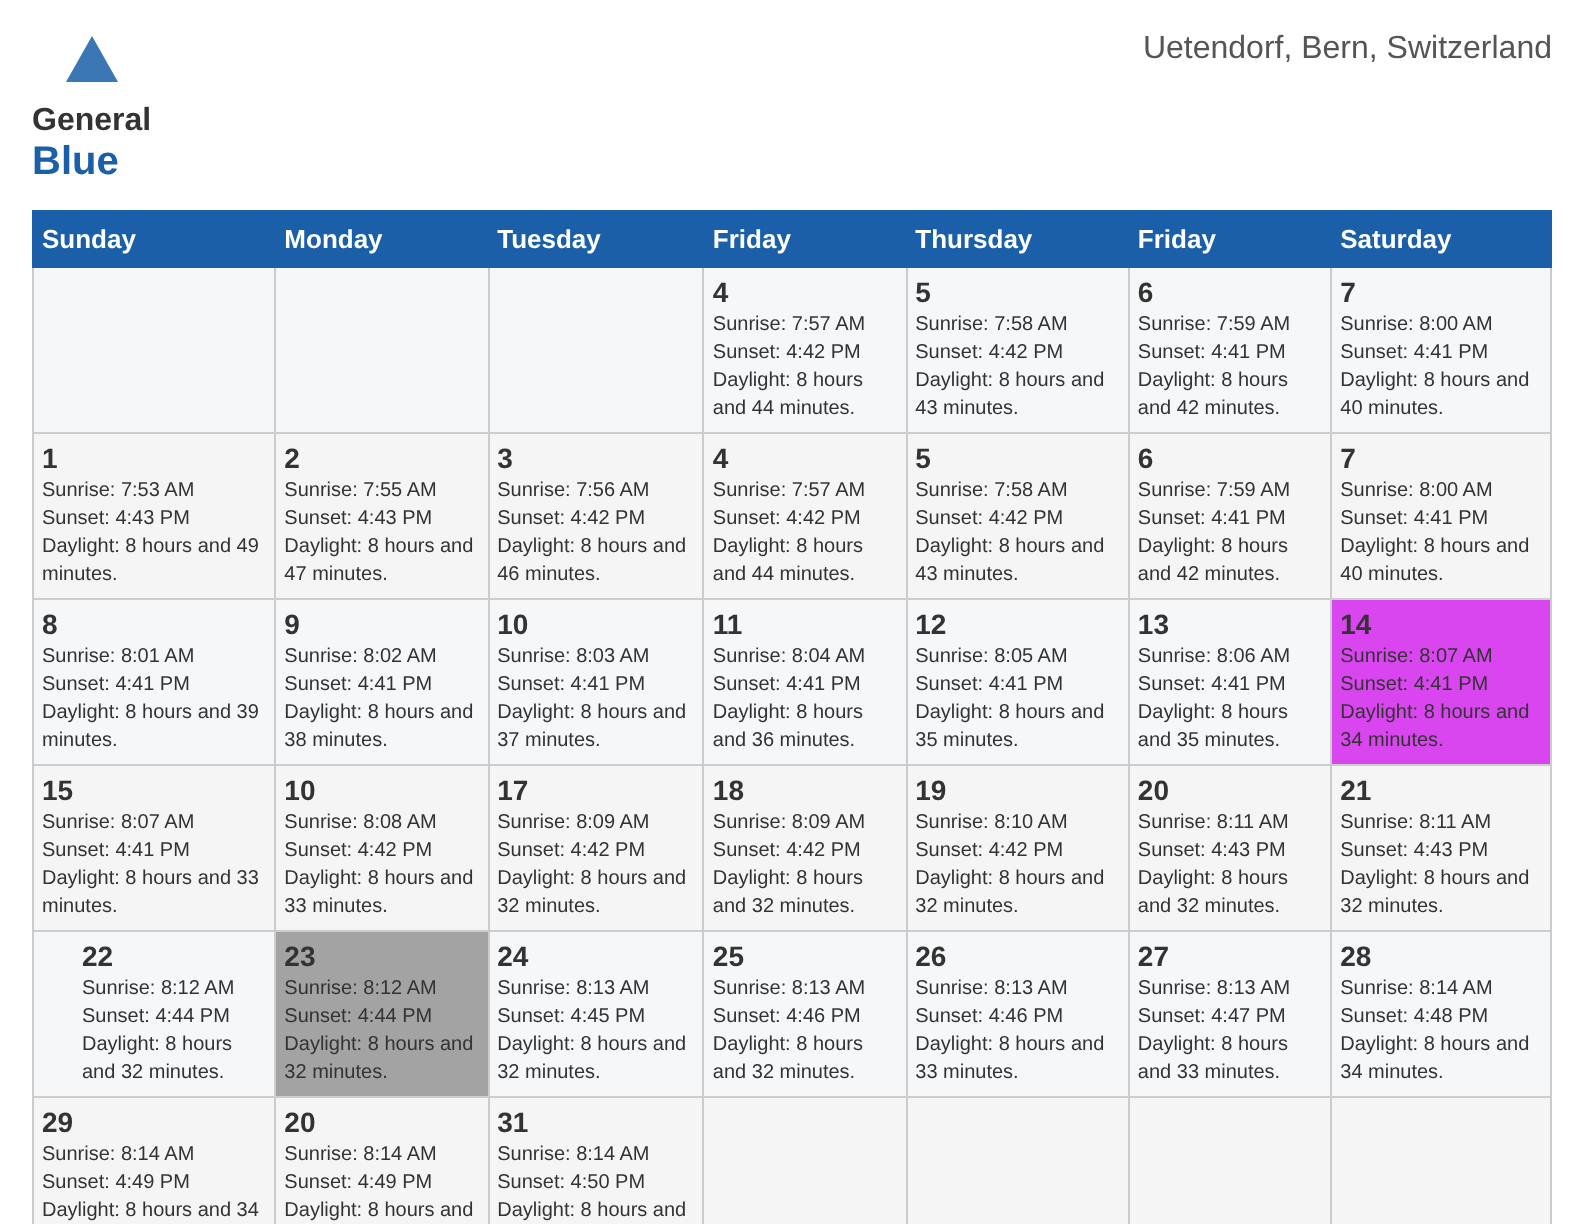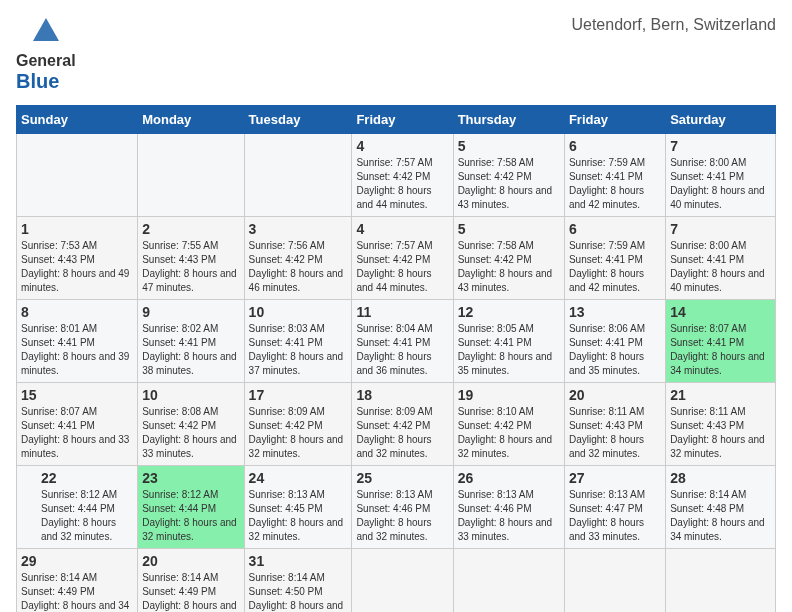--- a/index.html
+++ b/index.html
@@ -243,21 +243,21 @@
         </div>
       </td>
         <td style="background: rgb(245, 247, 249);">
         <span class="day-number">13</span>
         <div class="day-info">
           Sunrise: 8:06 AM<br>
           Sunset: 4:41 PM<br>
           Daylight: 8 hours and 35 minutes.
         </div>
       </td>
-        <td style="background: #86efac;">
+        <td style="background: #d946ef;">
         <span class="day-number">14</span>
         <div class="day-info">
           Sunrise: 8:07 AM<br>
           Sunset: 4:41 PM<br>
           Daylight: 8 hours and 34 minutes.
         </div>
       </td>
       </tr>
       <tr>
         <td>
@@ -319,21 +319,21 @@
       </tr>
       <tr>
         <td style="background: rgb(245, 247, 249); padding-left: 24px;">
         <span class="day-number">22</span>
         <div class="day-info">
           Sunrise: 8:12 AM<br>
           Sunset: 4:44 PM<br>
           Daylight: 8 hours and 32 minutes.
         </div>
       </td>
-        <td style="background: #86efac;">
+        <td style="background: #a3a3a3;">
         <span class="day-number">23</span>
         <div class="day-info">
           Sunrise: 8:12 AM<br>
           Sunset: 4:44 PM<br>
           Daylight: 8 hours and 32 minutes.
         </div>
       </td>
         <td style="background: rgb(245, 247, 249);">
         <span class="day-number">24</span>
         <div class="day-info">

